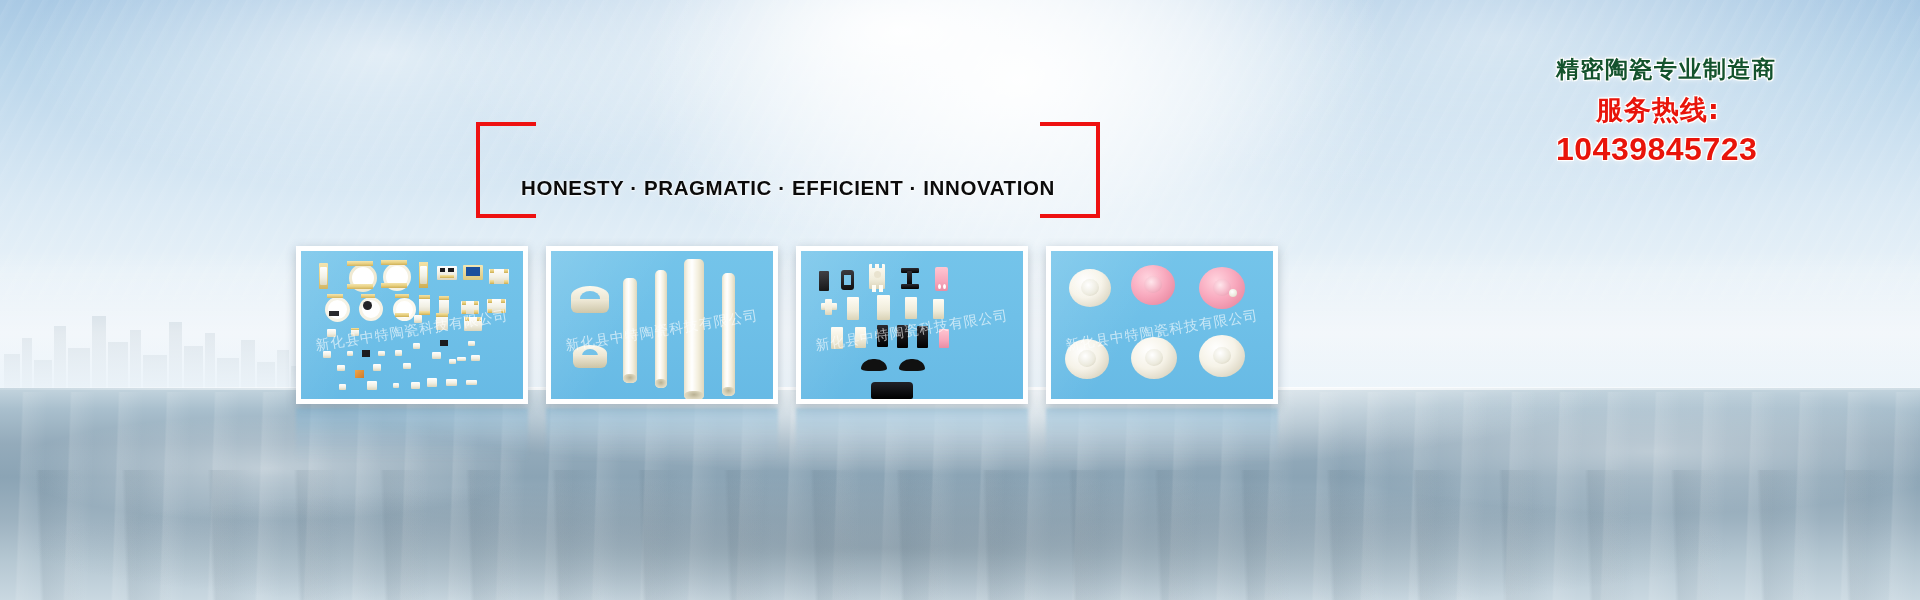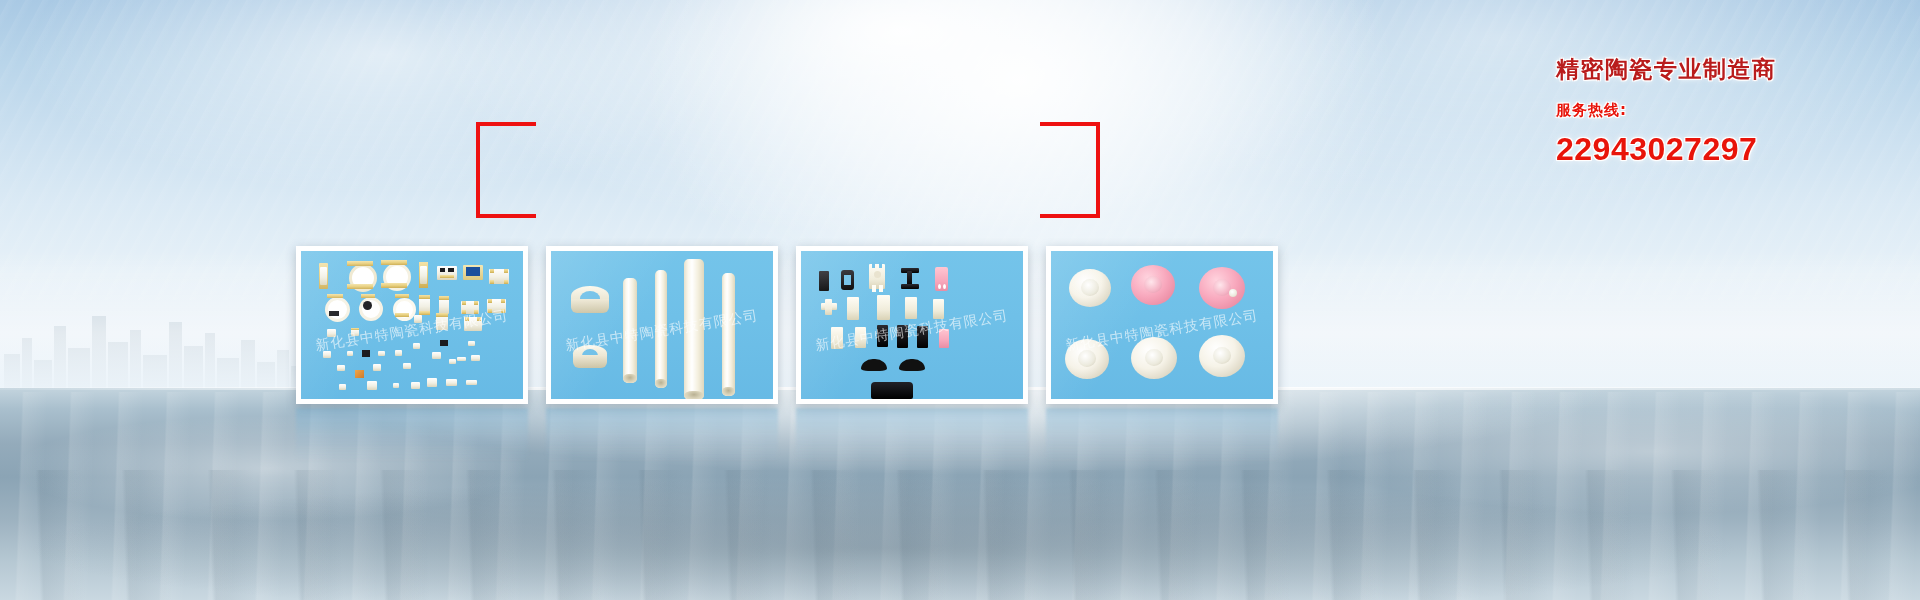--- a/index.html
+++ b/index.html
@@ -109,30 +109,31 @@
     text-shadow:0 0 3px rgba(255,255,255,.95), 0 1px 2px rgba(255,255,255,.9);
   }
 
   
   .contact{
     position:absolute;left:1556px;top:52px;width:340px;
     text-align:left;
   }
   .contact-title{
     font-family:"DejaVu Sans","Liberation Sans",sans-serif;
-    font-size:23px;font-weight:700;color:#b91c1c;letter-spacing:1.5px;
+    font-size:23px;font-weight:700;color:#14532d;letter-spacing:1.5px;
     line-height:34px;white-space:nowrap;
     text-shadow:0 0 3px #fff,0 0 6px #fff,1px 1px 0 #fff,-1px -1px 0 #fff,1px -1px 0 #fff,-1px 1px 0 #fff;
   }
   .contact-hotline{
     margin-top:9px;
     font-family:"DejaVu Sans","Liberation Sans",sans-serif;
-    font-size:15px;font-weight:700;color:#e8140a;letter-spacing:1px;
+    font-size:27px;font-weight:700;color:#e8140a;letter-spacing:1px;
     line-height:30px;white-space:nowrap;
     text-shadow:0 0 3px #fff,0 0 6px #fff,1px 1px 0 #fff,-1px -1px 0 #fff,1px -1px 0 #fff,-1px 1px 0 #fff;
+    margin-left:40px;
   }
   .contact-phone{
     margin-top:4px;
     font-family:"Liberation Sans","DejaVu Sans",sans-serif;
     font-size:32px;font-weight:700;color:#e8140a;letter-spacing:.5px;
     line-height:40px;white-space:nowrap;
     text-shadow:0 0 3px #fff,0 0 7px #fff,1px 1px 0 #fff,-1px -1px 0 #fff,1px -1px 0 #fff,-1px 1px 0 #fff;
   }
 
   
@@ -232,26 +233,27 @@
   <div class="horizon-line"></div>
 
   <div class="slogan">
     <span class="bracket-tl"></span>
     <span class="bracket-tl-v"></span>
     <span class="bracket-tl-b"></span>
     <span class="bracket-br"></span>
     <span class="bracket-br-v"></span>
     <span class="bracket-br-b"></span>
 
+    <div class="slogan-en">HONESTY · PRAGMATIC · EFFICIENT · INNOVATION</div>
   </div>
 
   <div class="contact">
     <div class="contact-title">精密陶瓷专业制造商</div>
     <div class="contact-hotline">服务热线:</div>
-    <div class="contact-phone">22943027297</div>
+    <div class="contact-phone">10439845723</div>
   </div>
 
   <div class="panel-refl" style="left:296px;"></div>
   <div class="panel-refl" style="left:546px;"></div>
   <div class="panel-refl" style="left:796px;"></div>
   <div class="panel-refl" style="left:1046px;"></div>
 
   <div class="panels">
 
     <div class="panel" style="left:296px;">

